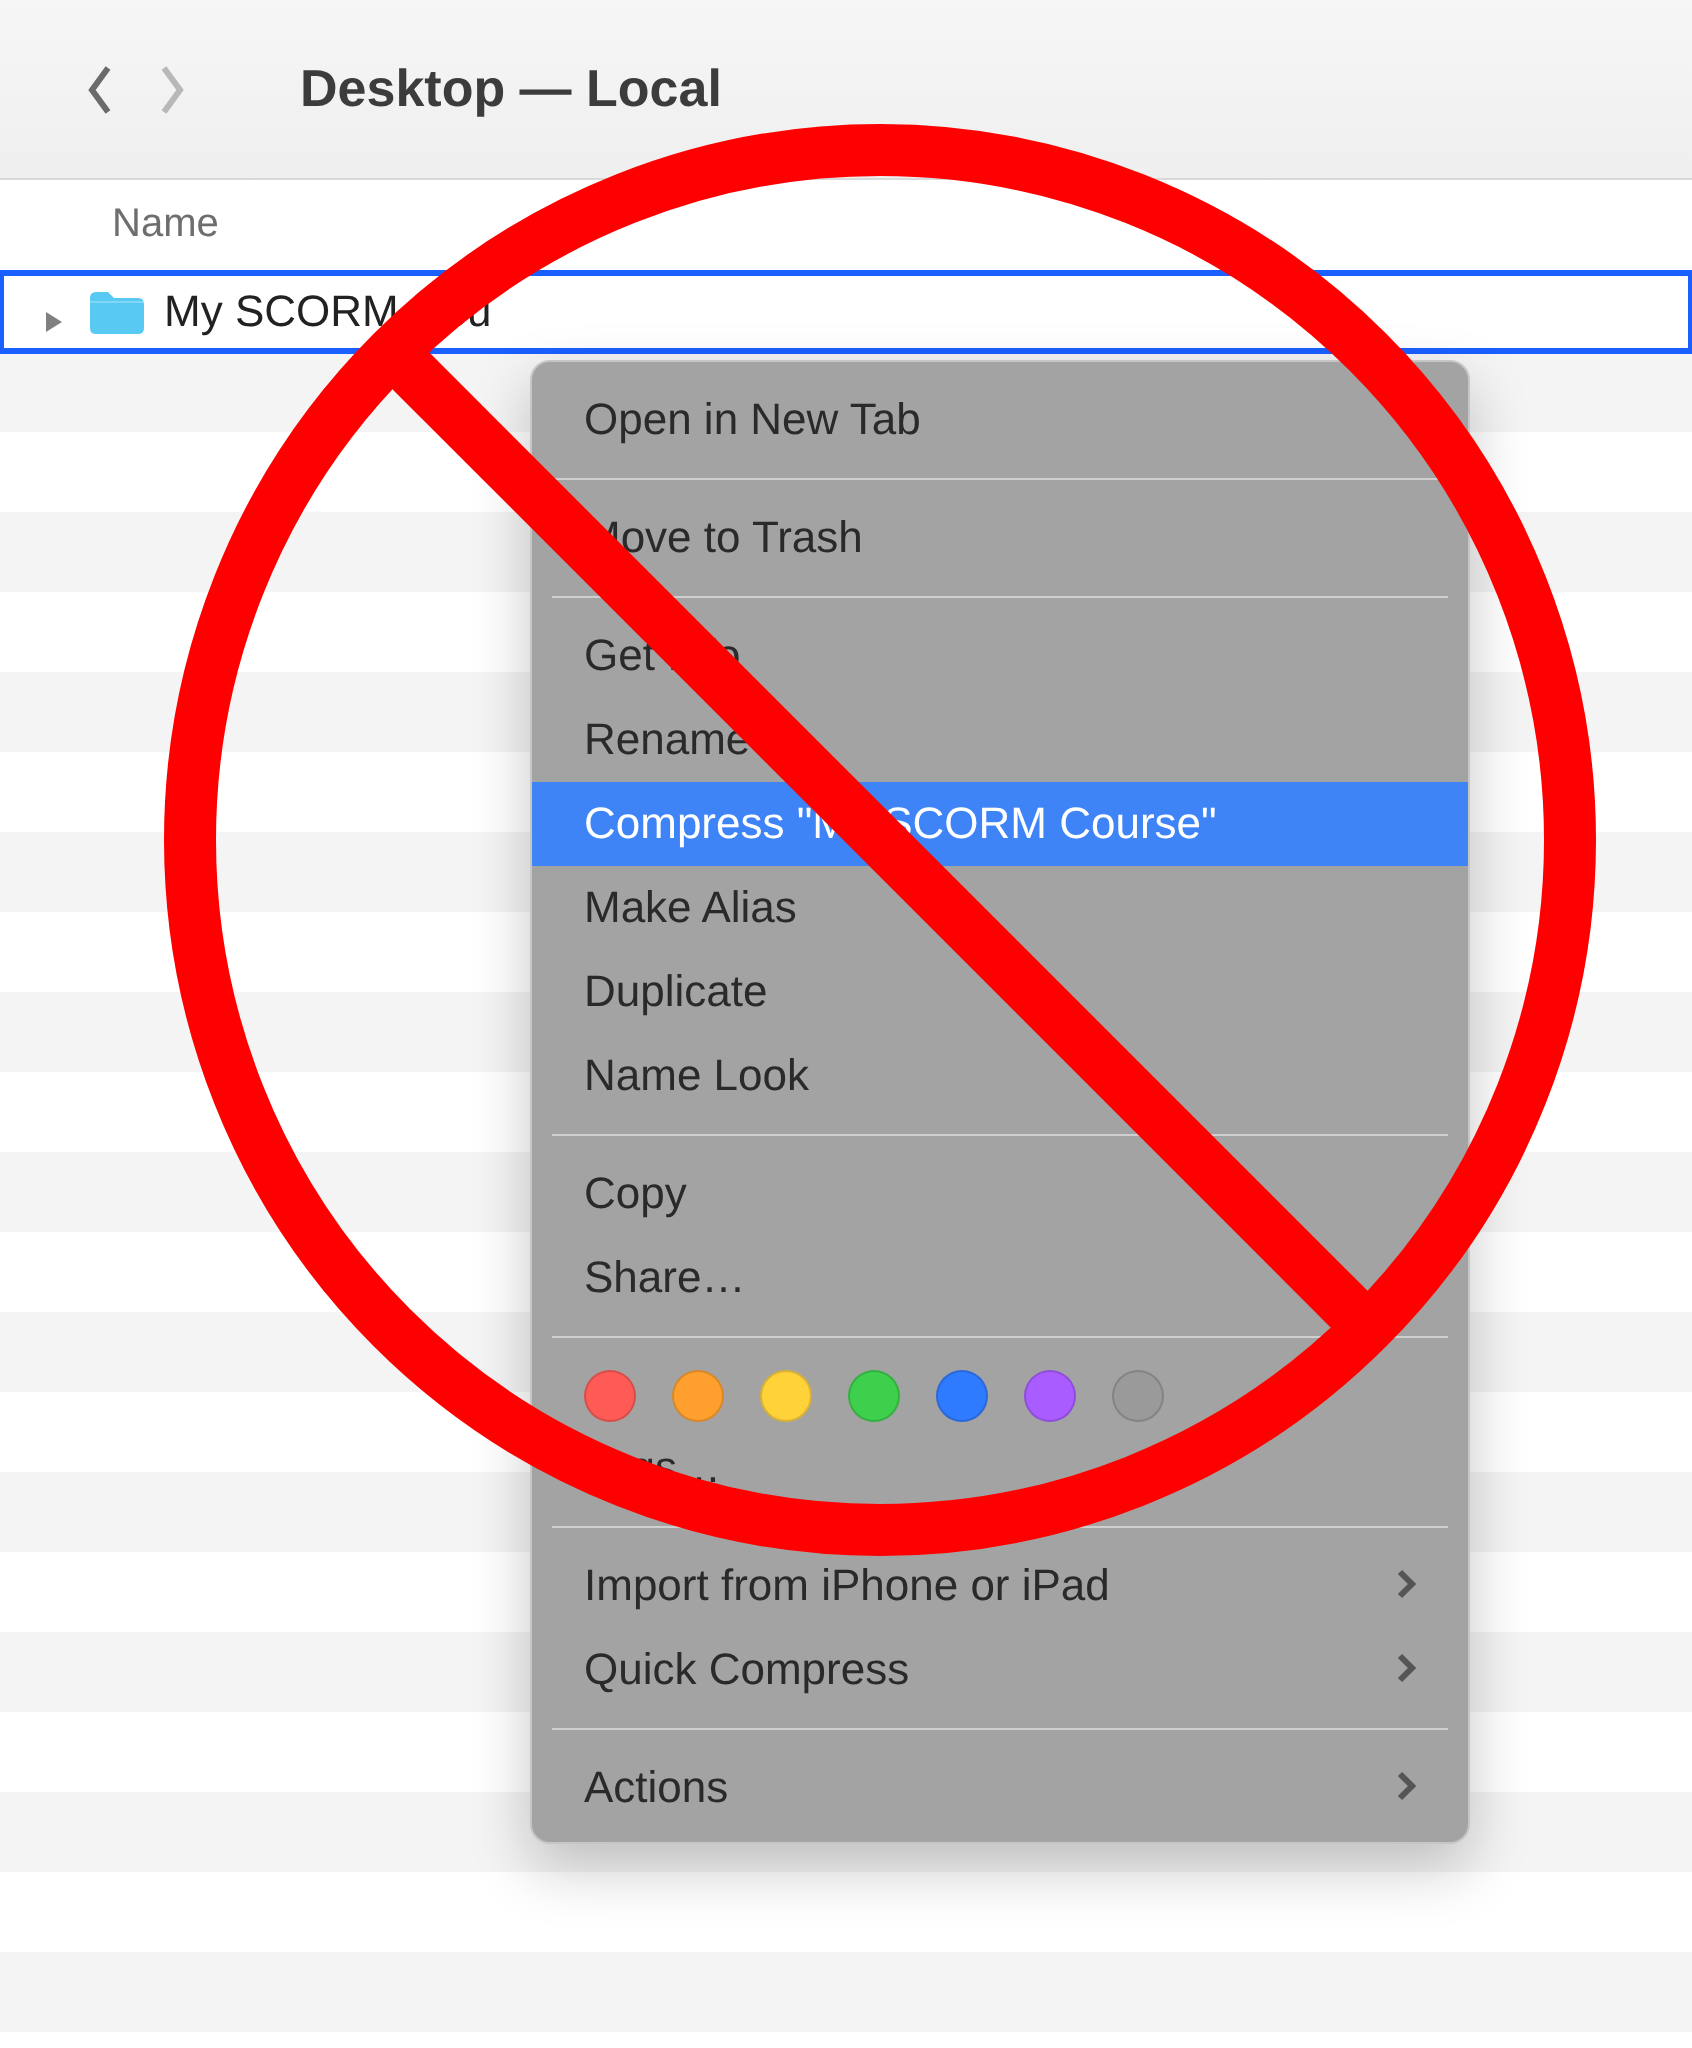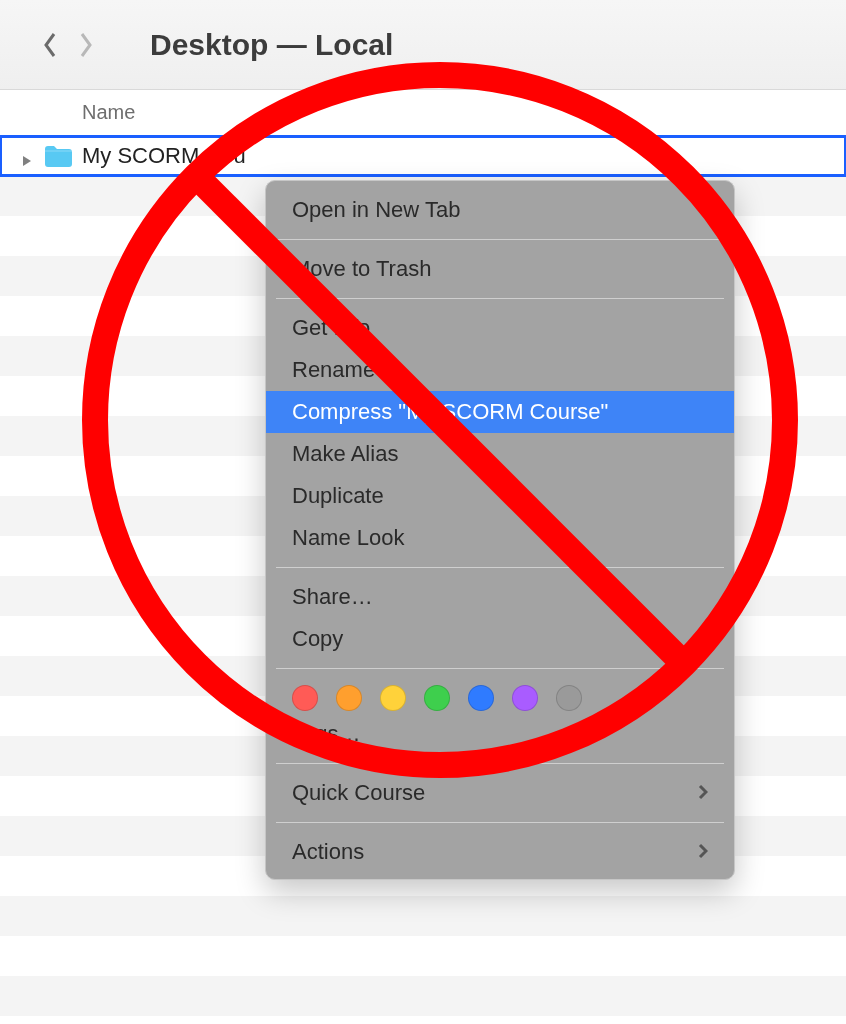--- a/index.html
+++ b/index.html
@@ -15,30 +15,30 @@
   }
   .nav-arrow {
     width: 24px; height: 24px;
     display: flex; align-items: center; justify-content: center;
     color: #6b6b6b;
   }
   .nav-arrow svg { width: 16px; height: 26px; stroke: #6b6b6b; stroke-width: 3; fill: none; }
   .nav-arrow.fwd svg { stroke: #b8b8b8; }
   .title {
     margin-left: 40px;
-    font-size: 30px;
+    font-size: 26px;
     font-weight: 700;
     color: #3c3c3c;
   }
   .columns-header {
     height: 46px;
     display: flex;
     align-items: center;
     border-bottom: 1px solid #e5e5e5;
-    padding-left: 82px;
+    padding-left: 56px;
   }
   .col-name { color: #6e6e6e; font-size: 20px; }
   .file-list {
     width: 100%;
     background: #ffffff;
   }
   .row {
     height: 40px;
     display: flex;
     align-items: center;
@@ -191,41 +191,47 @@
       <span>Make Alias</span>
     </div>
   <div class="menu-item">
       <span>Duplicate</span>
     </div>
   <div class="menu-item">
       <span>Name Look</span>
     </div>
   <div class="menu-sep"></div>
   <div class="menu-item">
+      <span>Copy</span>
+    </div>
+  <div class="menu-item">
       <span>Share…</span>
-    </div>
-  <div class="menu-item">
-      <span>Copy</span>
     </div>
   <div class="menu-sep"></div>
   <div class="tag-row">
     <span class="tag-dot" style="background:#ff5b56"></span>
     <span class="tag-dot" style="background:#ff9f2e"></span>
     <span class="tag-dot" style="background:#ffd23a"></span>
     <span class="tag-dot" style="background:#3ecf4d"></span>
     <span class="tag-dot" style="background:#2f7bff"></span>
     <span class="tag-dot" style="background:#a95cff"></span>
     <span class="tag-dot" style="background:#9a9a9a"></span>
   </div>
   <div class="menu-item">
       <span>Tags…</span>
     </div>
   <div class="menu-sep"></div>
   <div class="menu-item">
-    <span>Quick Course</span>
+    <span>Import from iPhone or iPad</span>
+    <span class="submenu-chevron"><svg viewBox="0 0 10 16">
+          <polyline points="2,2 8,8 2,14"></polyline>
+        </svg></span>
+  </div>
+  <div class="menu-item">
+    <span>Quick Compress</span>
     <span class="submenu-chevron"><svg viewBox="0 0 10 16">
           <polyline points="2,2 8,8 2,14"></polyline>
         </svg></span>
   </div>
   <div class="menu-sep"></div>
   <div class="menu-item">
     <span>Actions</span>
     <span class="submenu-chevron"><svg viewBox="0 0 10 16">
           <polyline points="2,2 8,8 2,14"></polyline>
         </svg></span>

